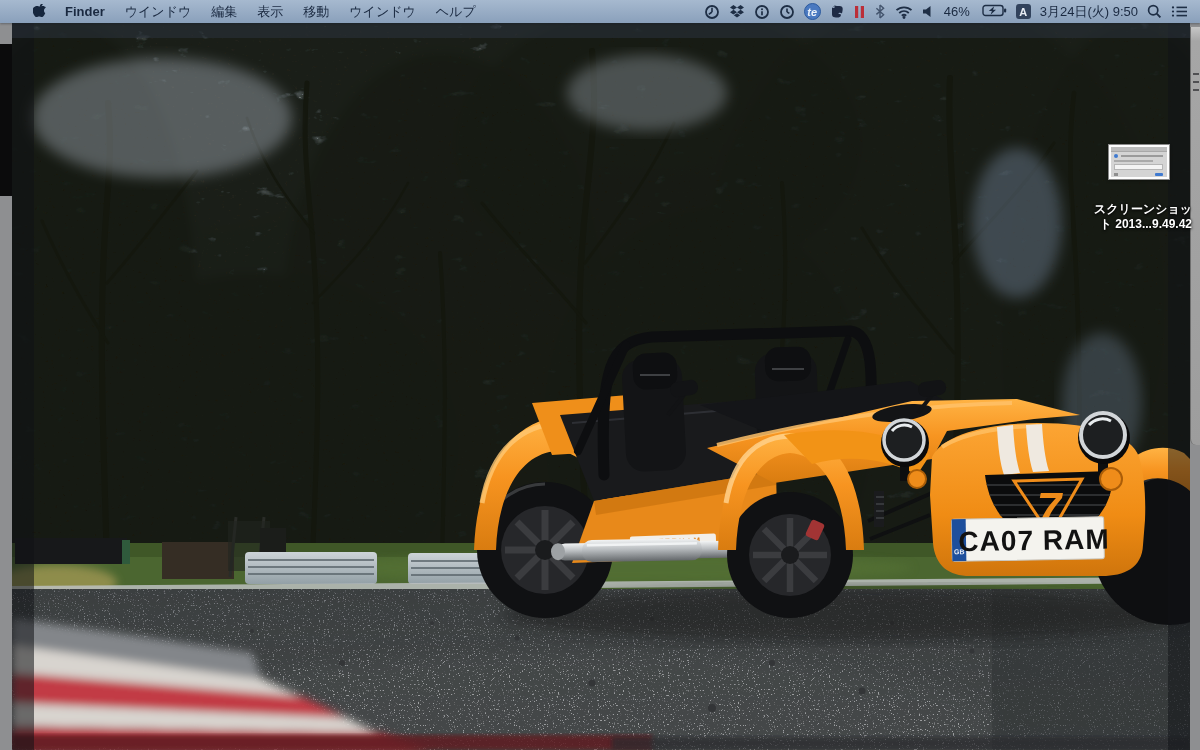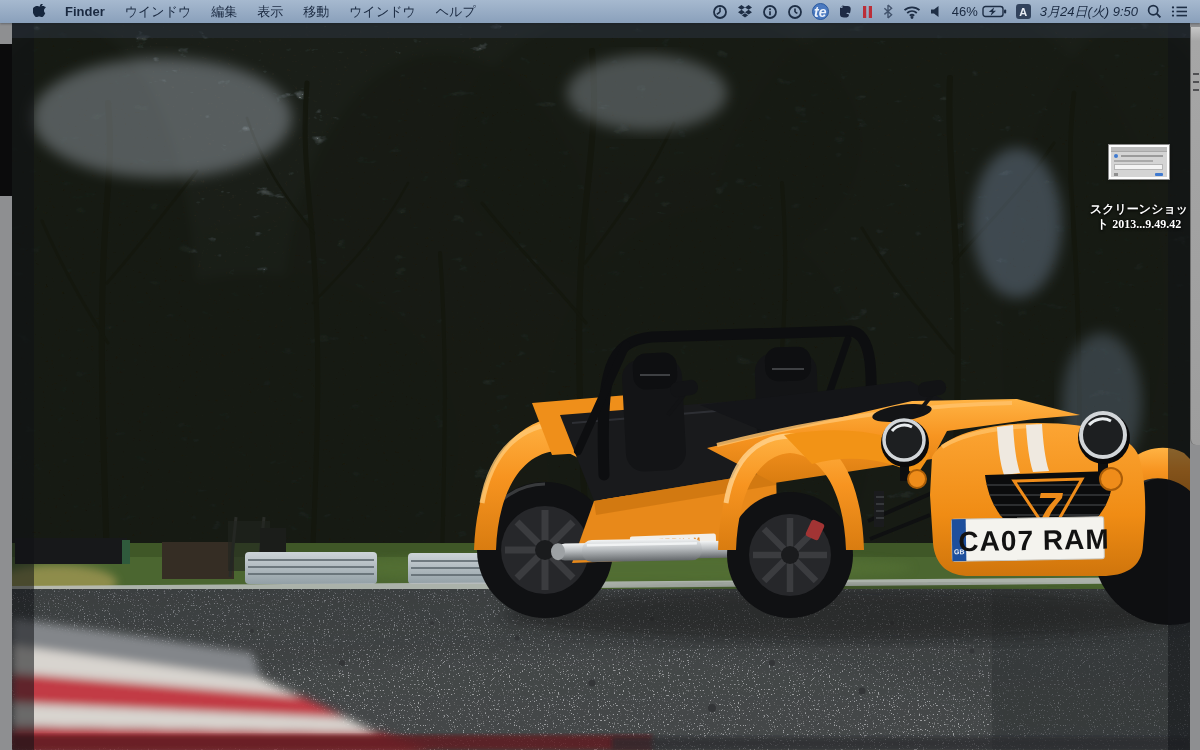--- a/index.html
+++ b/index.html
@@ -10,40 +10,40 @@
   #menubar{position:absolute;top:0;left:0;right:0;height:23px;z-index:50;
     background:linear-gradient(#a6b9cf,#8aa0bb);display:flex;align-items:center;
     color:#1a2940;font-size:13px;box-shadow:0 1px 2px rgba(20,25,35,.35);}
   .mb-left{display:flex;align-items:center;padding-left:24px;}
   .mb-left .apple{padding:0 9px;display:flex;align-items:center;}
   .mb-left .appname{font-weight:bold;padding:0 10px;}
   .mb-left .menu-item{padding:0 10px;white-space:nowrap;}
   .mb-right{margin-left:auto;display:flex;align-items:center;gap:9px;padding-right:12px;}
   .sicon{display:flex;align-items:center;}
   .sicon svg{display:block;}
-  .battery-wrap{display:flex;align-items:center;gap:4px;}
+  .battery-wrap{display:flex;align-items:flex-start;gap:12px;}
   .abadge{width:15px;height:15px;border-radius:3px;background:#31425c;color:#e6ecf4;
     font-size:11px;font-weight:bold;display:flex;align-items:center;justify-content:center;}
   .tebadge{width:15px;height:15px;border-radius:50%;background:#4a79c0;border:1px solid #2c5a9e;
-    color:#eaf1fa;font-size:14px;font-weight:bold;display:flex;align-items:center;justify-content:center;font-style:italic;}
-  .dtime{white-space:nowrap;font-style:italic;}
+    color:#eaf1fa;font-size:11px;font-weight:bold;display:flex;align-items:center;justify-content:center;font-style:italic;}
+  .dtime{white-space:nowrap;}
 
   
   #wallpaper{position:absolute;left:12px;top:23px;width:1178px;height:727px;z-index:1;}
   #wallpaper svg{display:block;}
 
   
   #left-black-window{position:absolute;left:0;top:44px;width:12px;height:152px;background:#0b0b0c;z-index:5;}
   #right-window-sliver{position:absolute;left:1190px;top:27px;width:10px;height:418px;z-index:5;
     background:linear-gradient(#c6c6c6,#a6a6a6 14px,#9d9d9d);border-left:1px solid #6f6f6f;
     border-radius:0 0 0 6px;}
   #right-window-sliver .mark{position:absolute;left:2px;width:6px;height:2px;background:#4f4f52;}
 
   
-  #screenshot-file{position:absolute;left:1086px;top:145px;width:106px;z-index:6;text-align:center;cursor:default;font-family:Liberation Serif, serif;}
+  #screenshot-file{position:absolute;left:1086px;top:145px;width:106px;z-index:6;text-align:right;cursor:default;}
   .thumb{width:56px;height:30px;margin:0 auto;background:#fdfdfd;padding:2px;
     box-shadow:0 0 0 1px #8a8a8a,0 1px 3px rgba(0,0,0,.6);position:relative;}
   .thumb .shot{position:absolute;left:2px;top:2px;right:2px;bottom:2px;background:#d4d4d4;overflow:hidden;}
   .thumb .bar{position:absolute;left:0;top:0;right:0;height:4px;background:#bcbcbc;border-bottom:1px solid #a8a8a8;}
   .thumb .bluedot{position:absolute;left:3px;top:7px;width:4px;height:4px;border-radius:50%;background:#3f7ad0;}
   .thumb .tl1{position:absolute;left:10px;top:8px;right:4px;height:2px;background:#9a9a9a;}
   .thumb .tl2{position:absolute;left:3px;top:13px;right:14px;height:2px;background:#aaa;}
   .thumb .field{position:absolute;left:3px;top:17px;right:4px;height:4px;background:#f4f4f4;border:1px solid #b5b5b5;}
   .thumb .btn{position:absolute;right:4px;bottom:1px;width:8px;height:3px;background:#3f7ad0;border-radius:1px;}
   .thumb .btn2{position:absolute;left:3px;bottom:1px;width:4px;height:3px;background:#8f8f8f;}

